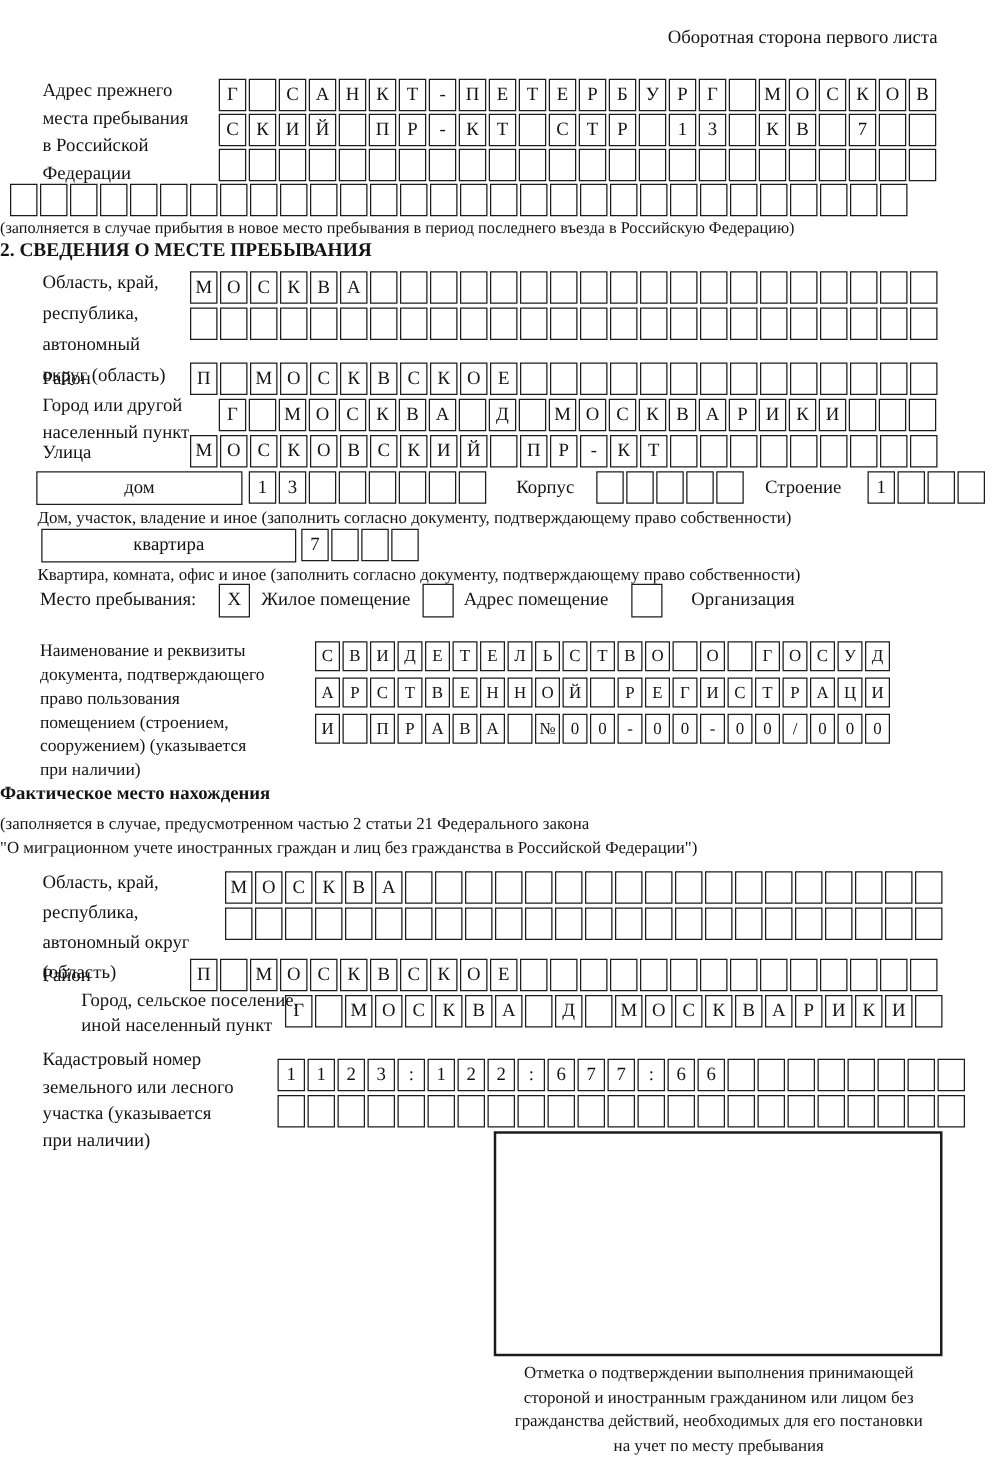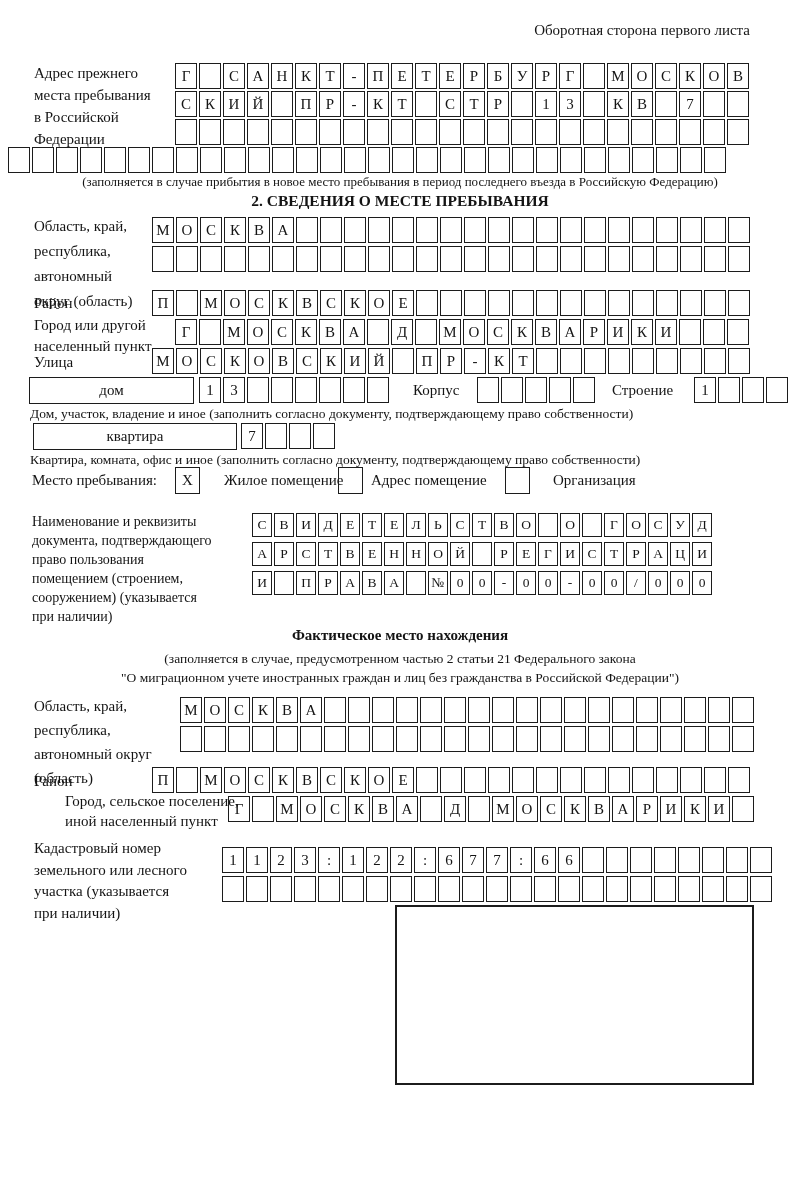--- a/index.html
+++ b/index.html
@@ -1,21 +1,21 @@
 <!DOCTYPE html>
 <html><head>
 <meta charset="utf-8">
 <style>
   html,body{margin:0;padding:0;background:#fff;}
   .page{position:relative;width:800px;height:1180px;background:#fff;color:#141414;
         font-family:"Liberation Serif", serif;overflow:hidden;}
   .lbl{position:absolute;font-size:15px;line-height:22px;white-space:nowrap;}
   .lbl .line{white-space:nowrap;}
   .note{position:absolute;font-size:13px;white-space:nowrap;}
-  .center{left:0;width:800px;text-align:center;white-space:nowrap;}
+  .center{left:0;width:800px;white-space:nowrap;}
   .title{position:absolute;font-weight:bold;font-size:15.5px;}
   .cellrow{position:absolute;display:flex;gap:2px;}
   .cell{flex:none;width:20px;height:24px;border:1.6px solid #1c1c1c;
         text-align:center;font-size:15px;line-height:24px;overflow:hidden;}
   .cellrow.sm .cell{width:18px;height:22px;font-size:13.5px;line-height:22px;}
   .widebox{position:absolute;border:1.6px solid #1c1c1c;text-align:center;
         font-size:15px;height:25px;line-height:25px;}
   .ckbox{position:absolute;width:23px;height:25px;border:1.6px solid #1c1c1c;
         text-align:center;font-size:15px;line-height:25px;}
   .stamp{position:absolute;border:2px solid #1c1c1c;background:#fff;}
@@ -330,21 +330,21 @@
   <div class="cellrow" style="left:241px;top:423px;">
       <span class="cell">7</span>
       <span class="cell"></span>
       <span class="cell"></span>
       <span class="cell"></span>
     </div>
   <div class="note" style="left:30px;top:452px;font-size:13.5px;">Квартира, комната, офис и иное (заполнить согласно документу, подтверждающему право собственности)</div>
 
   <div class="lbl" style="left:32px;top:469px;">Место пребывания:</div>
   <span class="ckbox" style="left:175px;top:467px;">X</span>
-  <div class="lbl" style="left:209px;top:469px;margin-left:15px;">Жилое помещение</div>
+  <div class="lbl" style="left:209px;top:469px;">Жилое помещение</div>
   <span class="ckbox" style="left:338px;top:467px;"></span>
   <div class="lbl" style="left:371px;top:469px;">Адрес помещение</div>
   <span class="ckbox" style="left:505px;top:467px;"></span>
   <div class="lbl" style="left:553px;top:469px;">Организация</div>
 
   <div class="lbl" style="left:32px;top:512px;font-size:14px;line-height:19px;">
       <div class="line">Наименование и реквизиты</div>
       <div class="line">документа, подтверждающего</div>
       <div class="line">право пользования</div>
       <div class="line">помещением (строением,</div>
@@ -593,14 +593,20 @@
       <span class="cell"></span>
       <span class="cell"></span>
       <span class="cell"></span>
       <span class="cell"></span>
       <span class="cell"></span>
       <span class="cell"></span>
       <span class="cell"></span>
     </div>
 
   <div class="stamp" style="left:395px;top:905px;width:355px;height:176px;"></div>
+  <div class="caption" style="left:360px;top:1088px;width:430px;">
+      <div class="line">Отметка о подтверждении выполнения принимающей</div>
+      <div class="line">стороной и иностранным гражданином или лицом без</div>
+      <div class="line">гражданства действий, необходимых для его постановки</div>
+      <div class="line">на учет по месту пребывания</div>
+    </div>
 
 </div>
 
 </body></html>

